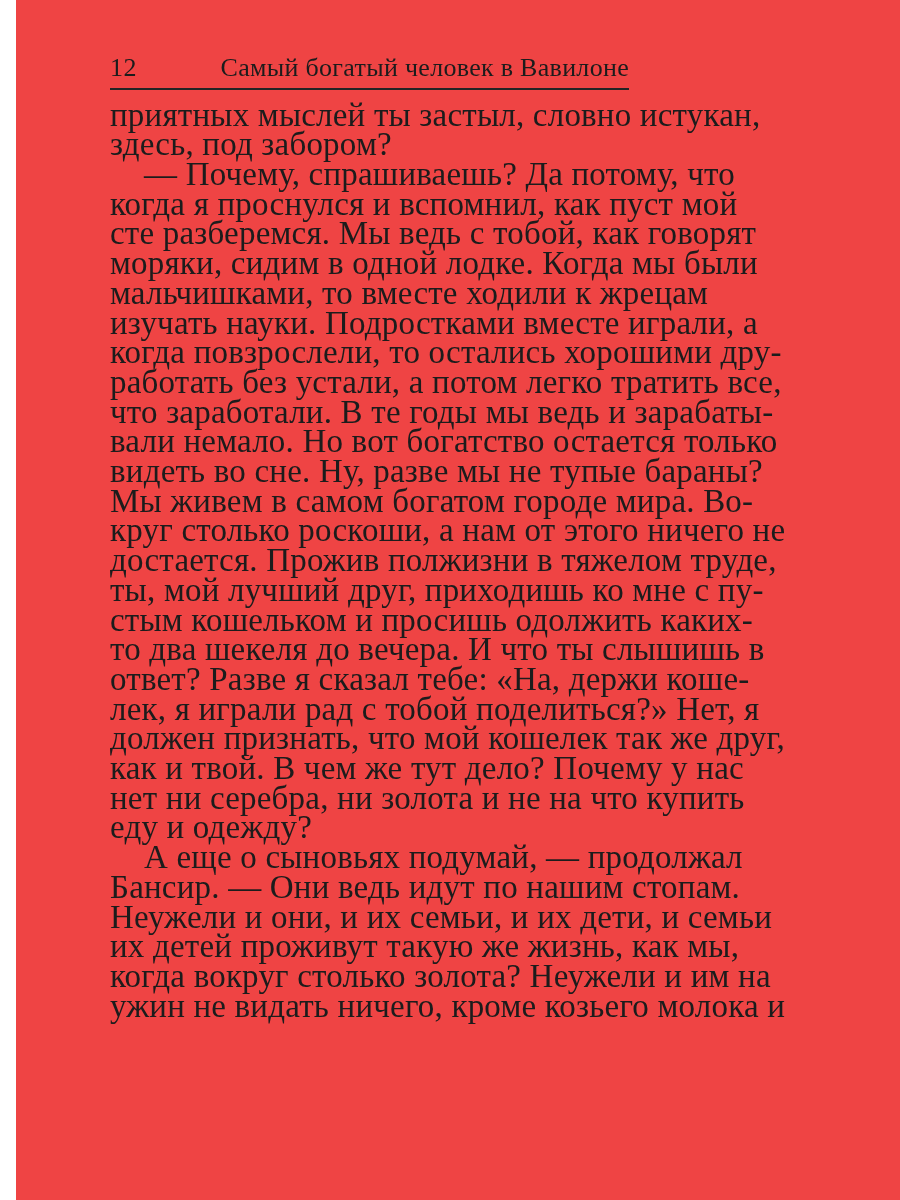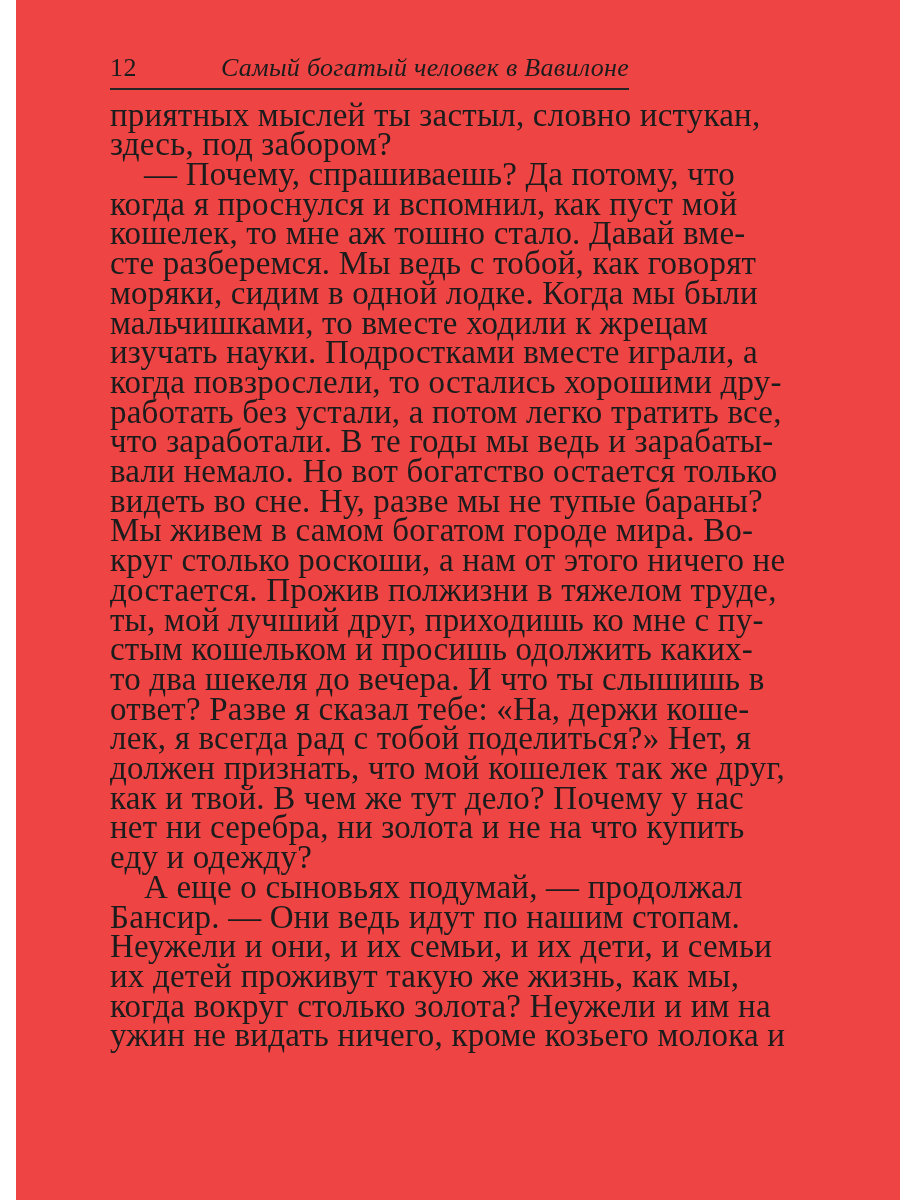--- a/index.html
+++ b/index.html
@@ -35,21 +35,20 @@
     border-bottom: 2px solid #242424;
     padding-bottom: 5px;
     font-size: 26px;
     line-height: 1.1;
   }
   .page-number {
     font-style: normal;
     letter-spacing: 0.5px;
   }
   .running-title {
-    font-style: italic;
     letter-spacing: 0.3px;
   }
   .page-body {
     margin-top: 11px;
     font-size: 33px;
     line-height: 29.7px;
   }
   .paragraph {
     margin: 0;
     padding: 0;
@@ -80,38 +79,37 @@
     </div>
 
     <div class="page-body">
         <div class="paragraph">
           <div class="line">приятных мыслей ты застыл, словно истукан,</div>
           <div class="line last">здесь, под забором?</div>
         </div>
         <div class="paragraph">
           <div class="line indented">— Почему, спрашиваешь? Да потому, что</div>
           <div class="line">когда я проснулся и вспомнил, как пуст мой</div>
-          <div class="line">кошелек, то мне аж тошно стало. Давай вме-</div>
           <div class="line">сте разберемся. Мы ведь с тобой, как говорят</div>
           <div class="line">моряки, сидим в одной лодке. Когда мы были</div>
           <div class="line">мальчишками, то вместе ходили к жрецам</div>
           <div class="line">изучать науки. Подростками вместе играли, а</div>
           <div class="line">когда повзрослели, то остались хорошими дру-</div>
           <div class="line">работать без устали, а потом легко тратить все,</div>
           <div class="line">что заработали. В те годы мы ведь и зарабаты-</div>
           <div class="line">вали немало. Но вот богатство остается только</div>
           <div class="line">видеть во сне. Ну, разве мы не тупые бараны?</div>
           <div class="line">Мы живем в самом богатом городе мира. Во-</div>
           <div class="line">круг столько роскоши, а нам от этого ничего не</div>
           <div class="line">достается. Прожив полжизни в тяжелом труде,</div>
           <div class="line">ты, мой лучший друг, приходишь ко мне с пу-</div>
           <div class="line">стым кошельком и просишь одолжить каких-</div>
           <div class="line">то два шекеля до вечера. И что ты слышишь в</div>
           <div class="line">ответ? Разве я сказал тебе: «На, держи коше-</div>
-          <div class="line">лек, я всегда рад с тобой поделиться?» Нет, я</div>
+          <div class="line">лек, я играли рад с тобой поделиться?» Нет, я</div>
           <div class="line">должен признать, что мой кошелек так же друг,</div>
           <div class="line">как и твой. В чем же тут дело? Почему у нас</div>
           <div class="line">нет ни серебра, ни золота и не на что купить</div>
           <div class="line last">еду и одежду?</div>
         </div>
         <div class="paragraph">
           <div class="line indented">А еще о сыновьях подумай, — продолжал</div>
           <div class="line">Бансир. — Они ведь идут по нашим стопам.</div>
           <div class="line">Неужели и они, и их семьи, и их дети, и семьи</div>
           <div class="line">их детей проживут такую же жизнь, как мы,</div>

